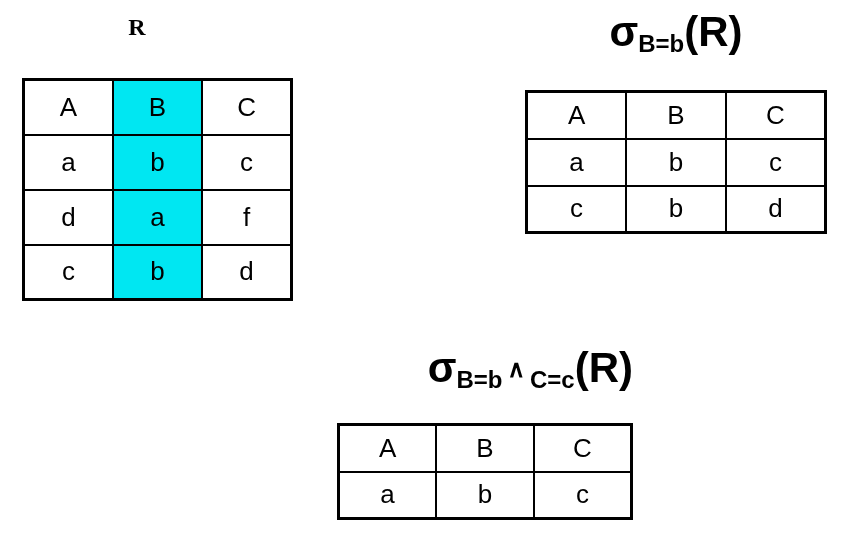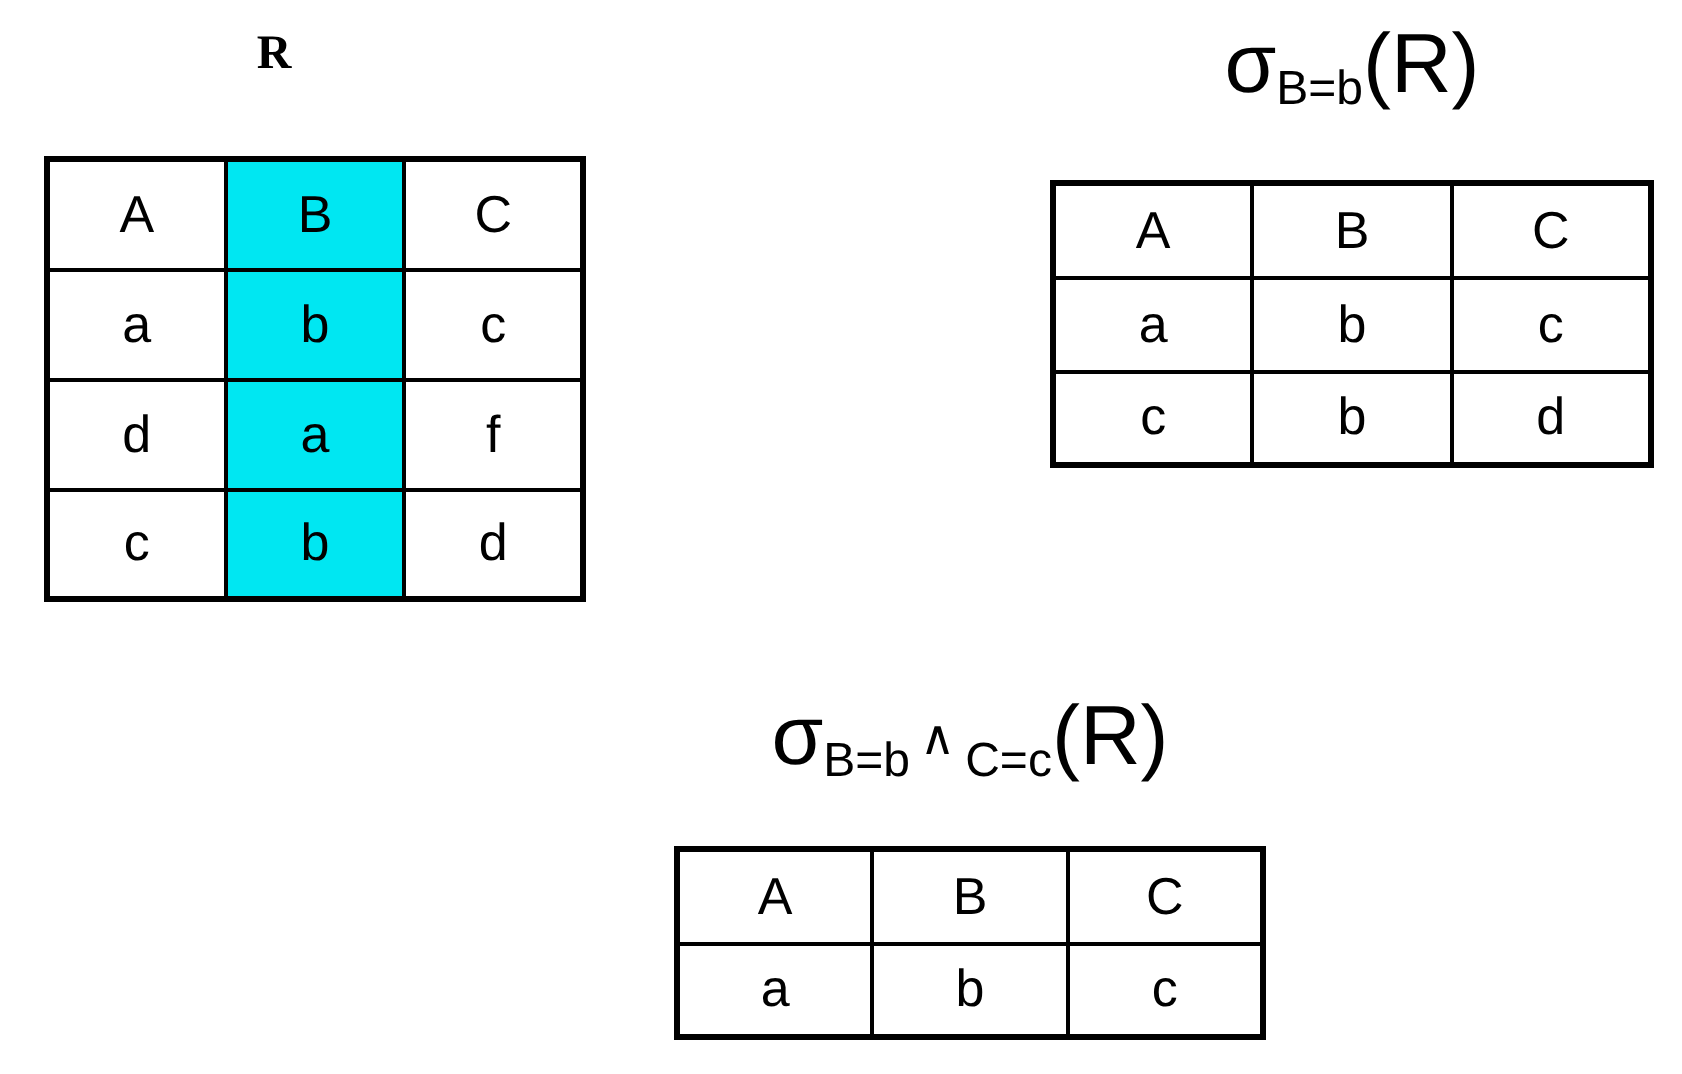--- a/index.html
+++ b/index.html
@@ -28,30 +28,32 @@
     font-size: 24px;
     line-height: 1.1;
   }
   .sigma-title {
     position: absolute;
     font-size: 42px;
     line-height: 1.15;
     text-align: center;
     white-space: nowrap;
     font-family: "Liberation Sans", sans-serif;
+    font-weight: bold;
   }
   .sigma-title.pos-b {
     left: 525px;
     top: 8px;
     width: 302px;
   }
   .sigma-title.pos-bc {
     left: 337px;
     top: 344px;
     width: 296px;
+    text-align: right;
   }
   .sub {
     font-size: 24px;
     position: relative;
     top: 6px;
   }
   .wedge {
     font-size: 24px;
     position: relative;
     top: -5px;

